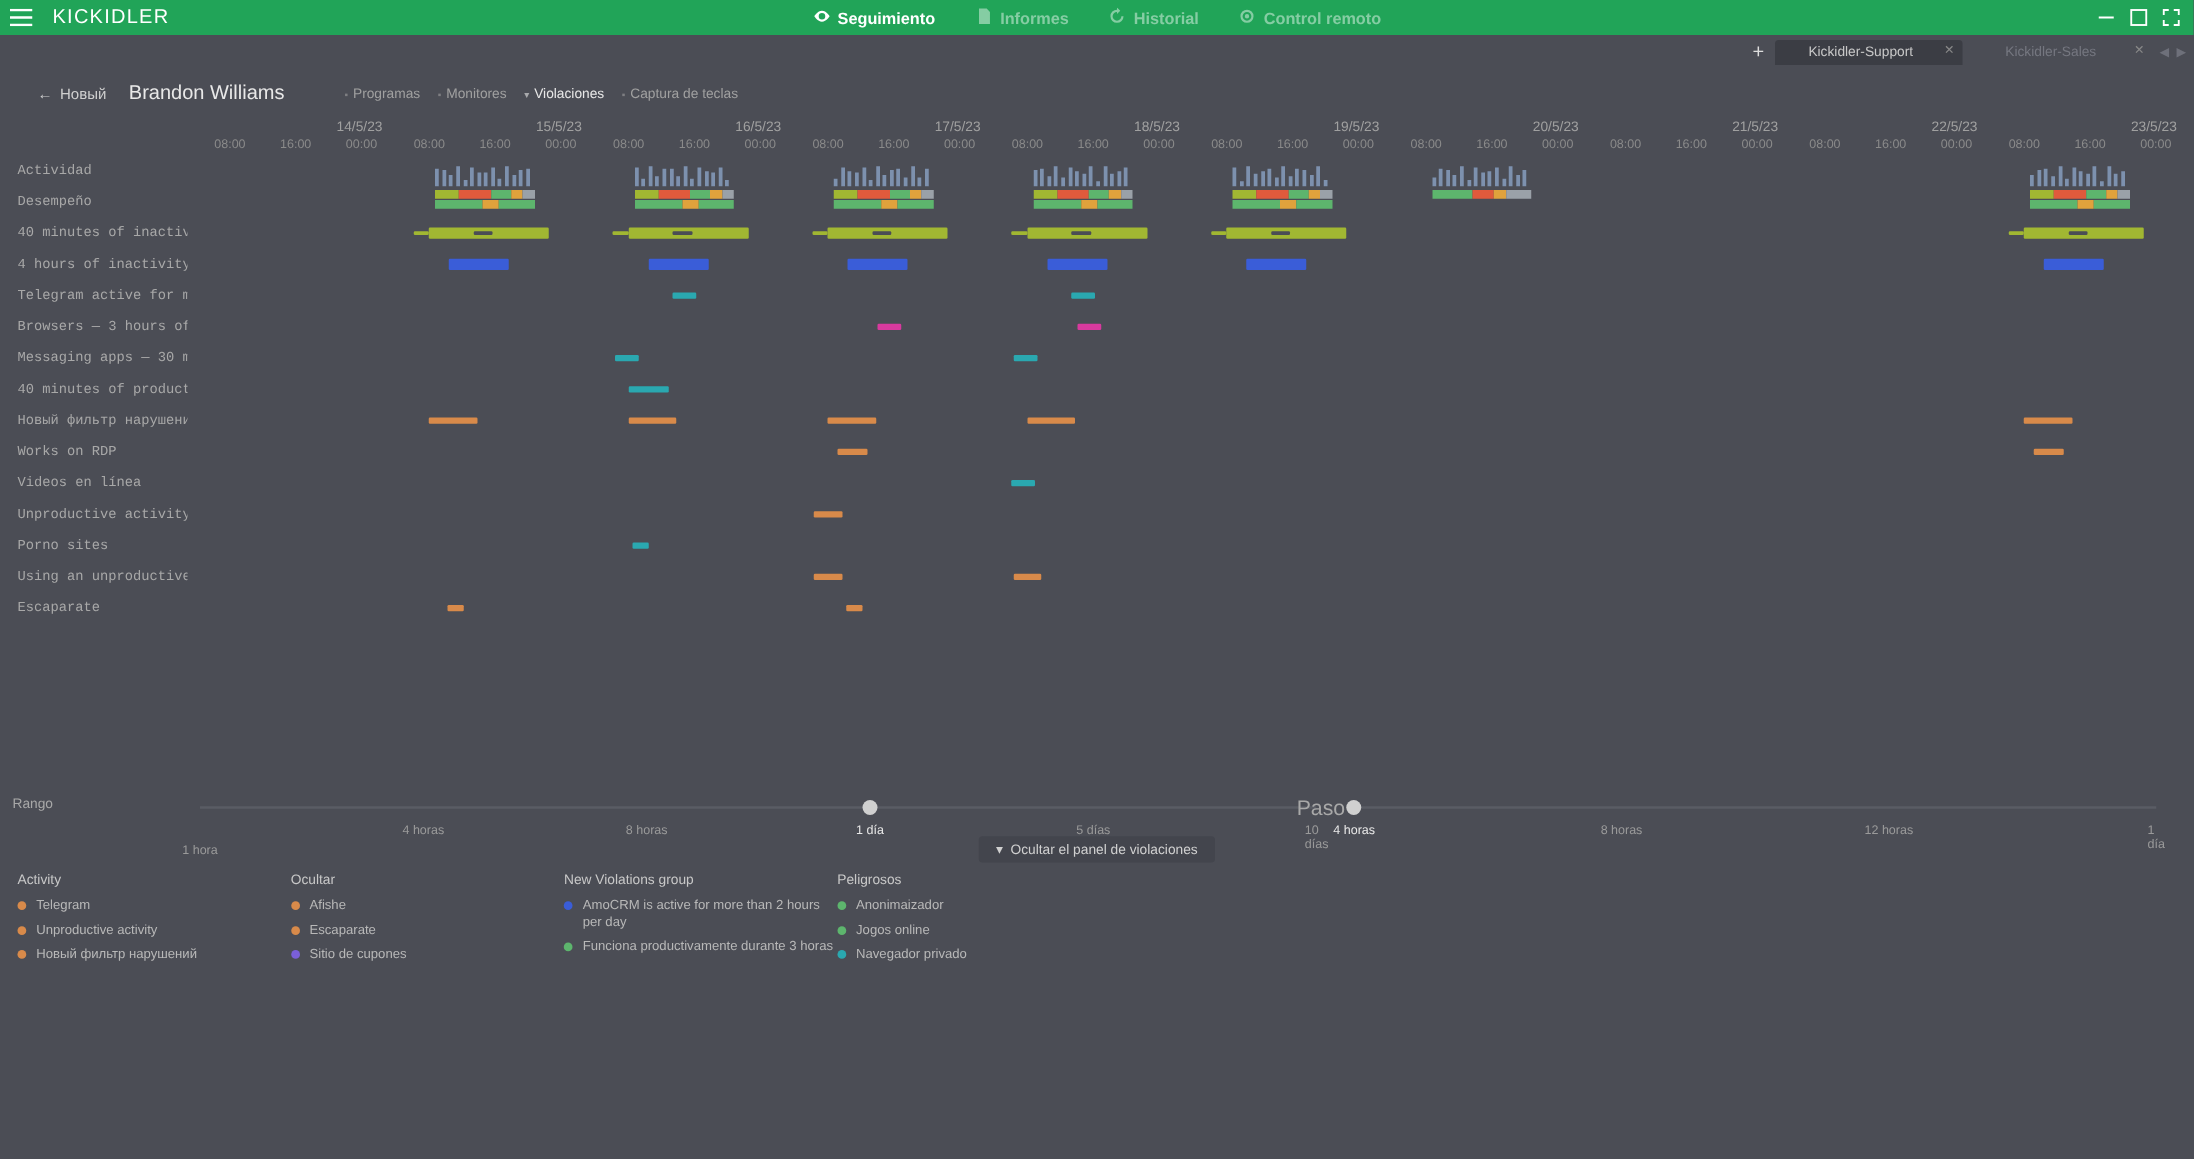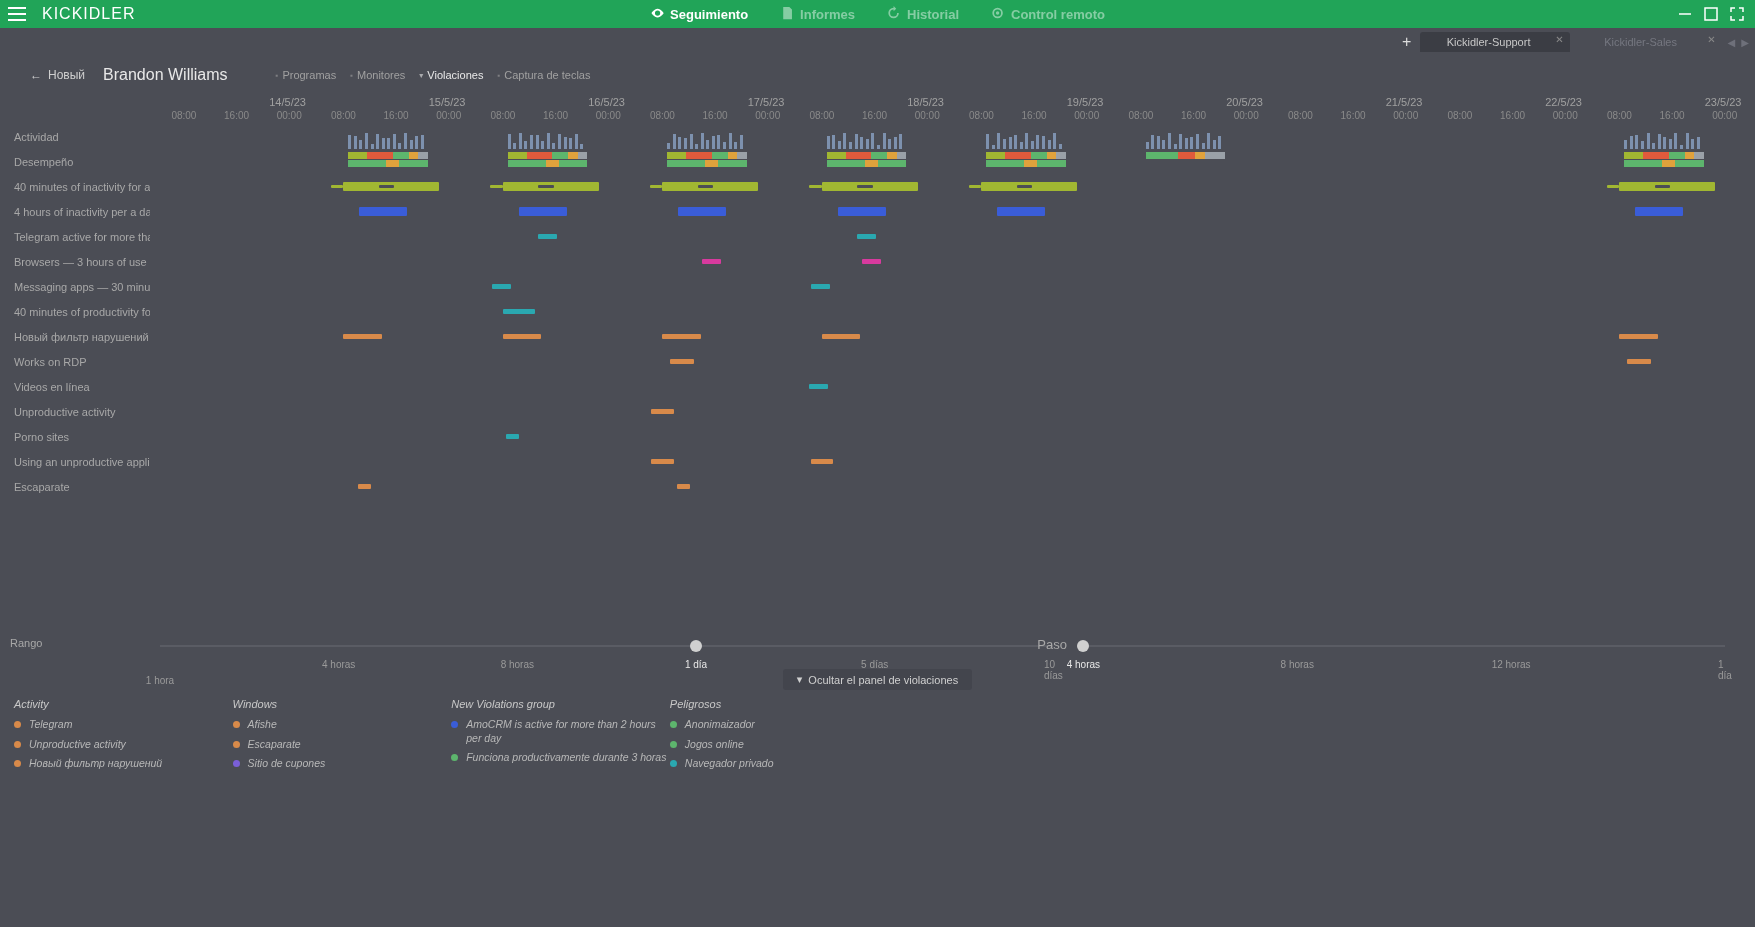--- a/index.html
+++ b/index.html
@@ -29,21 +29,21 @@
 .subheader { display: flex; align-items: center; height: 38px; padding-left: 30px; gap: 18px; }
 .subheader .back { color: #cfcfcf; display: flex; align-items: center; gap: 6px; cursor: pointer; font-size: 12px; }
 .subheader .name { color: #e8e8e8; font-size: 16px; }
 .subheader .filters { display: flex; align-items: center; gap: 14px; margin-left: 30px; font-size: 11px; color: #a0a0a0; }
 .subheader .filters .f { display: flex; align-items: center; gap: 4px; cursor: pointer; }
 .subheader .filters .f.active { color: #e8e8e8; }
 
 
 .timeline { display: grid; grid-template-columns: 160px 1fr; position: relative; }
 .rowlabels { }
-.rowlabels .rlabel { height: 25px; display: flex; align-items: center; padding-left: 14px; color: #a8a8a8; font-size: 11px; white-space: nowrap; overflow: hidden; text-overflow: ellipsis; max-width: 150px; }
+.rowlabels .rlabel { height: 25px; display: flex; align-items: center; padding-left: 14px; color: #a8a8a8; font-size: 11px; white-space: nowrap; overflow: hidden; text-overflow: ellipsis; max-width: 150px; font-family: Liberation Mono, monospace; }
 
 .tgrid { position: relative; overflow: hidden; }
 .thead { height: 30px; position: relative; }
 .thead .date { position: absolute; top: 2px; color: #a0a0a0; font-size: 11px; transform: translateX(-50%); }
 .thead .hour { position: absolute; top: 16px; color: #8a8a8a; font-size: 10px; transform: translateX(-50%); }
 
 .tracks { position: relative; }
 .track { height: 25px; position: relative; }
 .bar { position: absolute; top: 10px; height: 5px; border-radius: 1px; }
 .thickbar { position: absolute; top: 8px; height: 9px; border-radius: 1px; }
@@ -54,21 +54,21 @@
 .slider-handle { position: absolute; top: 5px; width: 12px; height: 12px; background: #d0d0d0; border-radius: 50%; transform: translateX(-50%); cursor: pointer; }
 .slider-ticks { position: relative; margin-top: 2px; }
 .slider-ticks span { position: absolute; font-size: 10px; color: #9a9a9a; transform: translateX(-50%); }
 .slider-ticks span.active { color: #e8e8e8; font-weight: 500; }
 
 
 .hidepanel { text-align: center; margin-top: 10px; }
 .hidepanel button { background: #43454d; border: none; color: #d0d0d0; padding: 4px 14px; border-radius: 3px; cursor: pointer; display: inline-flex; align-items: center; gap: 6px; font-size: 11px; }
 
 
-.legend { display: grid; grid-template-columns: repeat(7, 1fr) 0.9fr; padding: 8px 14px 0 14px; gap: 0; font-style: italic; }
+.legend { display: grid; grid-template-columns: repeat(7, 1fr) 0.9fr; padding: 8px 14px 0 14px; gap: 0; }
 .legend .col h4 { color: #c8c8c8; font-size: 11px; font-weight: 400; margin-bottom: 8px; }
 .legend .col .item { display: flex; align-items: flex-start; gap: 8px; margin-bottom: 6px; color: #b8b8b8; font-size: 10.5px; line-height: 1.3; }
 .legend .dot { width: 7px; height: 7px; border-radius: 50%; flex-shrink: 0; margin-top: 3px; }
 
 </style>
 </head>
 <body>
 
 <div class="topbar">
   <div class="menu-btn">
@@ -468,21 +468,21 @@
       <div class="slider-ticks" id="rt2">
           <span style="left: 0%; margin-top: 16px;">1 hora</span>
           <span style="left: 20%;">4 horas</span>
           <span style="left: 40%;">8 horas</span>
           <span class="active" style="left: 60%;">1 día</span>
           <span style="left: 80%;">5 días</span>
           <span style="left: 100%;">10 días</span>
         </div>
     </div>
     <div class="scol" style="flex:0 0 41%;">
-      <div style="color:#a8a8a8;font-size:13px;margin-bottom:4px;position:absolute;left:-46px;top:2px;">Paso</div>
+      <div style="color:#a8a8a8;font-size:17px;margin-bottom:4px;position:absolute;left:-46px;top:2px;">Paso</div>
       <div class="slider-track">
         <div class="slider-line"></div>
         <div class="slider-handle" id="ph2" style="left: 0%;"></div>
       </div>
       <div class="slider-ticks" id="pt2">
           <span class="active" style="left: 0%;">4 horas</span>
           <span style="left: 33.3333%;">8 horas</span>
           <span style="left: 66.6667%;">12 horas</span>
           <span style="left: 100%;">1 día</span>
         </div>
@@ -507,21 +507,21 @@
       <div class="item">
         <span class="dot" style="background: rgb(216, 138, 74);"></span>
         <span>Unproductive activity</span>
       </div>
       <div class="item">
         <span class="dot" style="background: rgb(216, 138, 74);"></span>
         <span>Новый фильтр нарушений</span>
       </div>
     </div>
     <div class="col">
-      <h4>Windows</h4>
+      <h4>Ocultar</h4>
       <div class="item">
         <span class="dot" style="background: rgb(216, 138, 74);"></span>
         <span>Afishe</span>
       </div>
       <div class="item">
         <span class="dot" style="background: rgb(216, 138, 74);"></span>
         <span>Escaparate</span>
       </div>
       <div class="item">
         <span class="dot" style="background: rgb(122, 95, 216);"></span>

